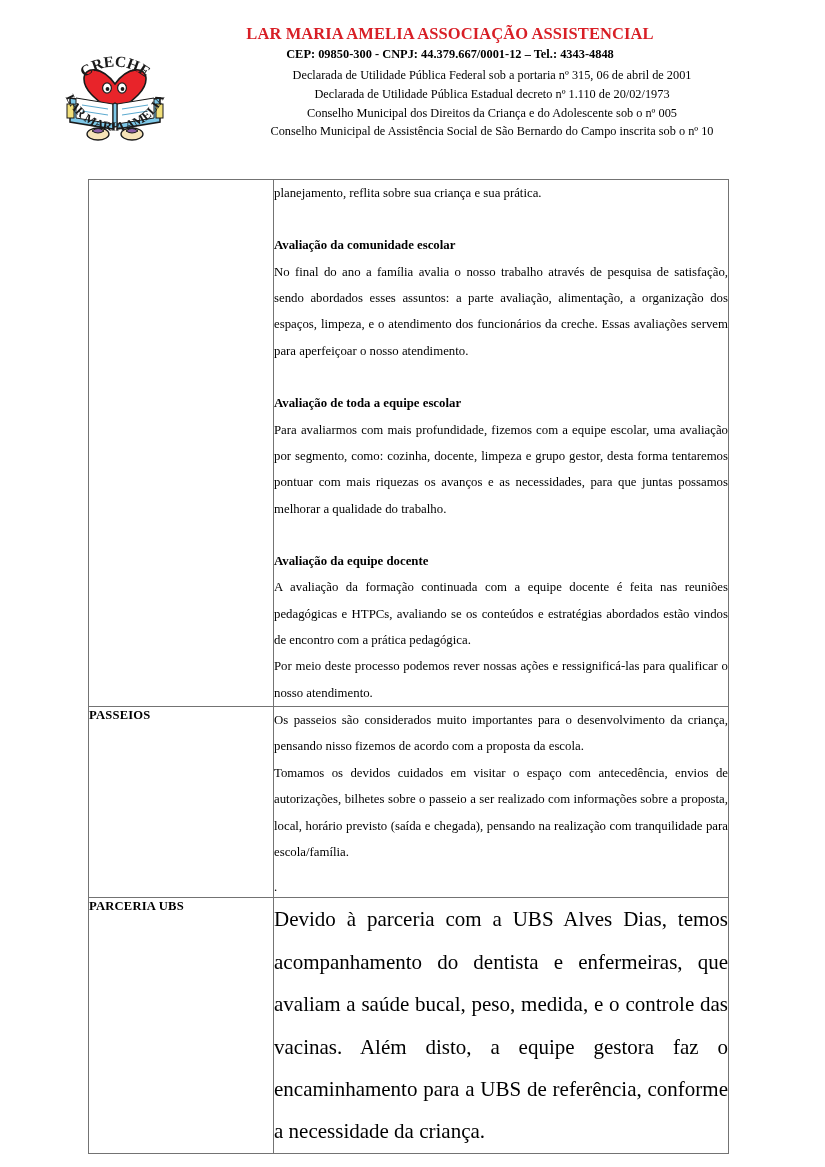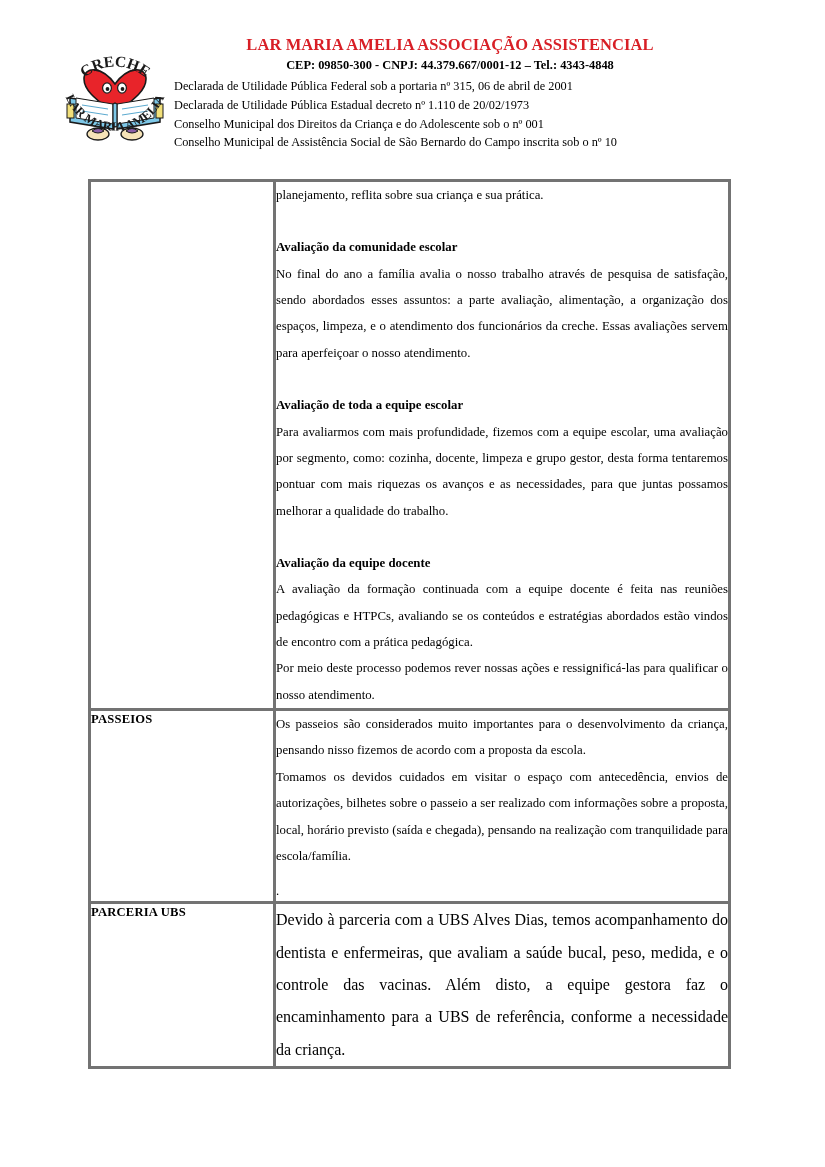--- a/index.html
+++ b/index.html
@@ -31,21 +31,21 @@
     left: 56px;
     top: 26px;
     width: 118px;
     height: 128px;
   }
   .logo-svg { display: block; width: 118px; height: 128px; }
 
   .header-text {
     position: absolute;
     left: 170px;
-    top: 35px;
+    top: 24px;
     width: 640px;
   }
   .org-title {
     color: #d81f26;
     font-weight: bold;
     font-size: 16.5px;
     letter-spacing: 0.1px;
     text-align: center;
     width: 560px;
     margin: 0 0 1px 0;
@@ -56,38 +56,39 @@
     font-size: 12.4px;
     text-align: center;
     width: 560px;
     line-height: 1.42;
     margin: 0;
   }
   .decl-list {
     margin: 3px 0 0 4px;
     padding: 0;
     list-style: none;
+    text-align: center;
   }
   .decl-list li {
     font-size: 12.3px;
     line-height: 1.52;
     white-space: nowrap;
   }
 
   
   .doc-table {
     position: absolute;
     left: 88px;
     top: 179px;
     width: 640px;
     border-collapse: collapse;
     table-layout: fixed;
   }
   .doc-table td {
-    border: 3px solid #737373;
+    border: 1px solid #737373;
     vertical-align: top;
     padding: 0;
   }
   .col-label { width: 185px; }
   .col-body  { width: 455px; }
 
   .label-cell {
     padding: 5px 6px 6px 9px;
     font-weight: bold;
     font-size: 12.6px;
@@ -115,21 +116,21 @@
   }
   .spacer-line {
     height: 26px;
   }
   .spacer-half {
     height: 13px;
   }
 
   
   .para.big {
-    font-size: 16px;
+    font-size: 21px;
     line-height: 2.02;
   }
   .dot-only {
     margin: 0;
     font-size: 12.8px;
     line-height: 1.5;
   }
 </style>
 </head>
 <body>
@@ -188,21 +189,21 @@
     </svg>
   </div>
 
   <div class="header-text">
     <div class="org-title">LAR MARIA AMELIA ASSOCIAÇÃO ASSISTENCIAL</div>
     <div class="org-address">CEP: 09850-300 - CNPJ: 44.379.667/0001-12 – Tel.: 4343-4848</div>
 
     <ul class="decl-list">
       <li>Declarada de Utilidade Pública Federal sob a portaria nº 315, 06 de abril de 2001</li>
       <li>Declarada de Utilidade Pública Estadual decreto nº 1.110 de 20/02/1973</li>
-      <li>Conselho Municipal dos Direitos da Criança e do Adolescente sob o nº 001</li>
+      <li>Conselho Municipal dos Direitos da Criança e do Adolescente sob o nº 005</li>
       <li>Conselho Municipal de Assistência Social de São Bernardo do Campo inscrita sob o nº 10</li>
     </ul>
   </div>
 </div>
 
 <table class="doc-table">
   <colgroup>
     <col class="col-label">
     <col class="col-body">
   </colgroup>

